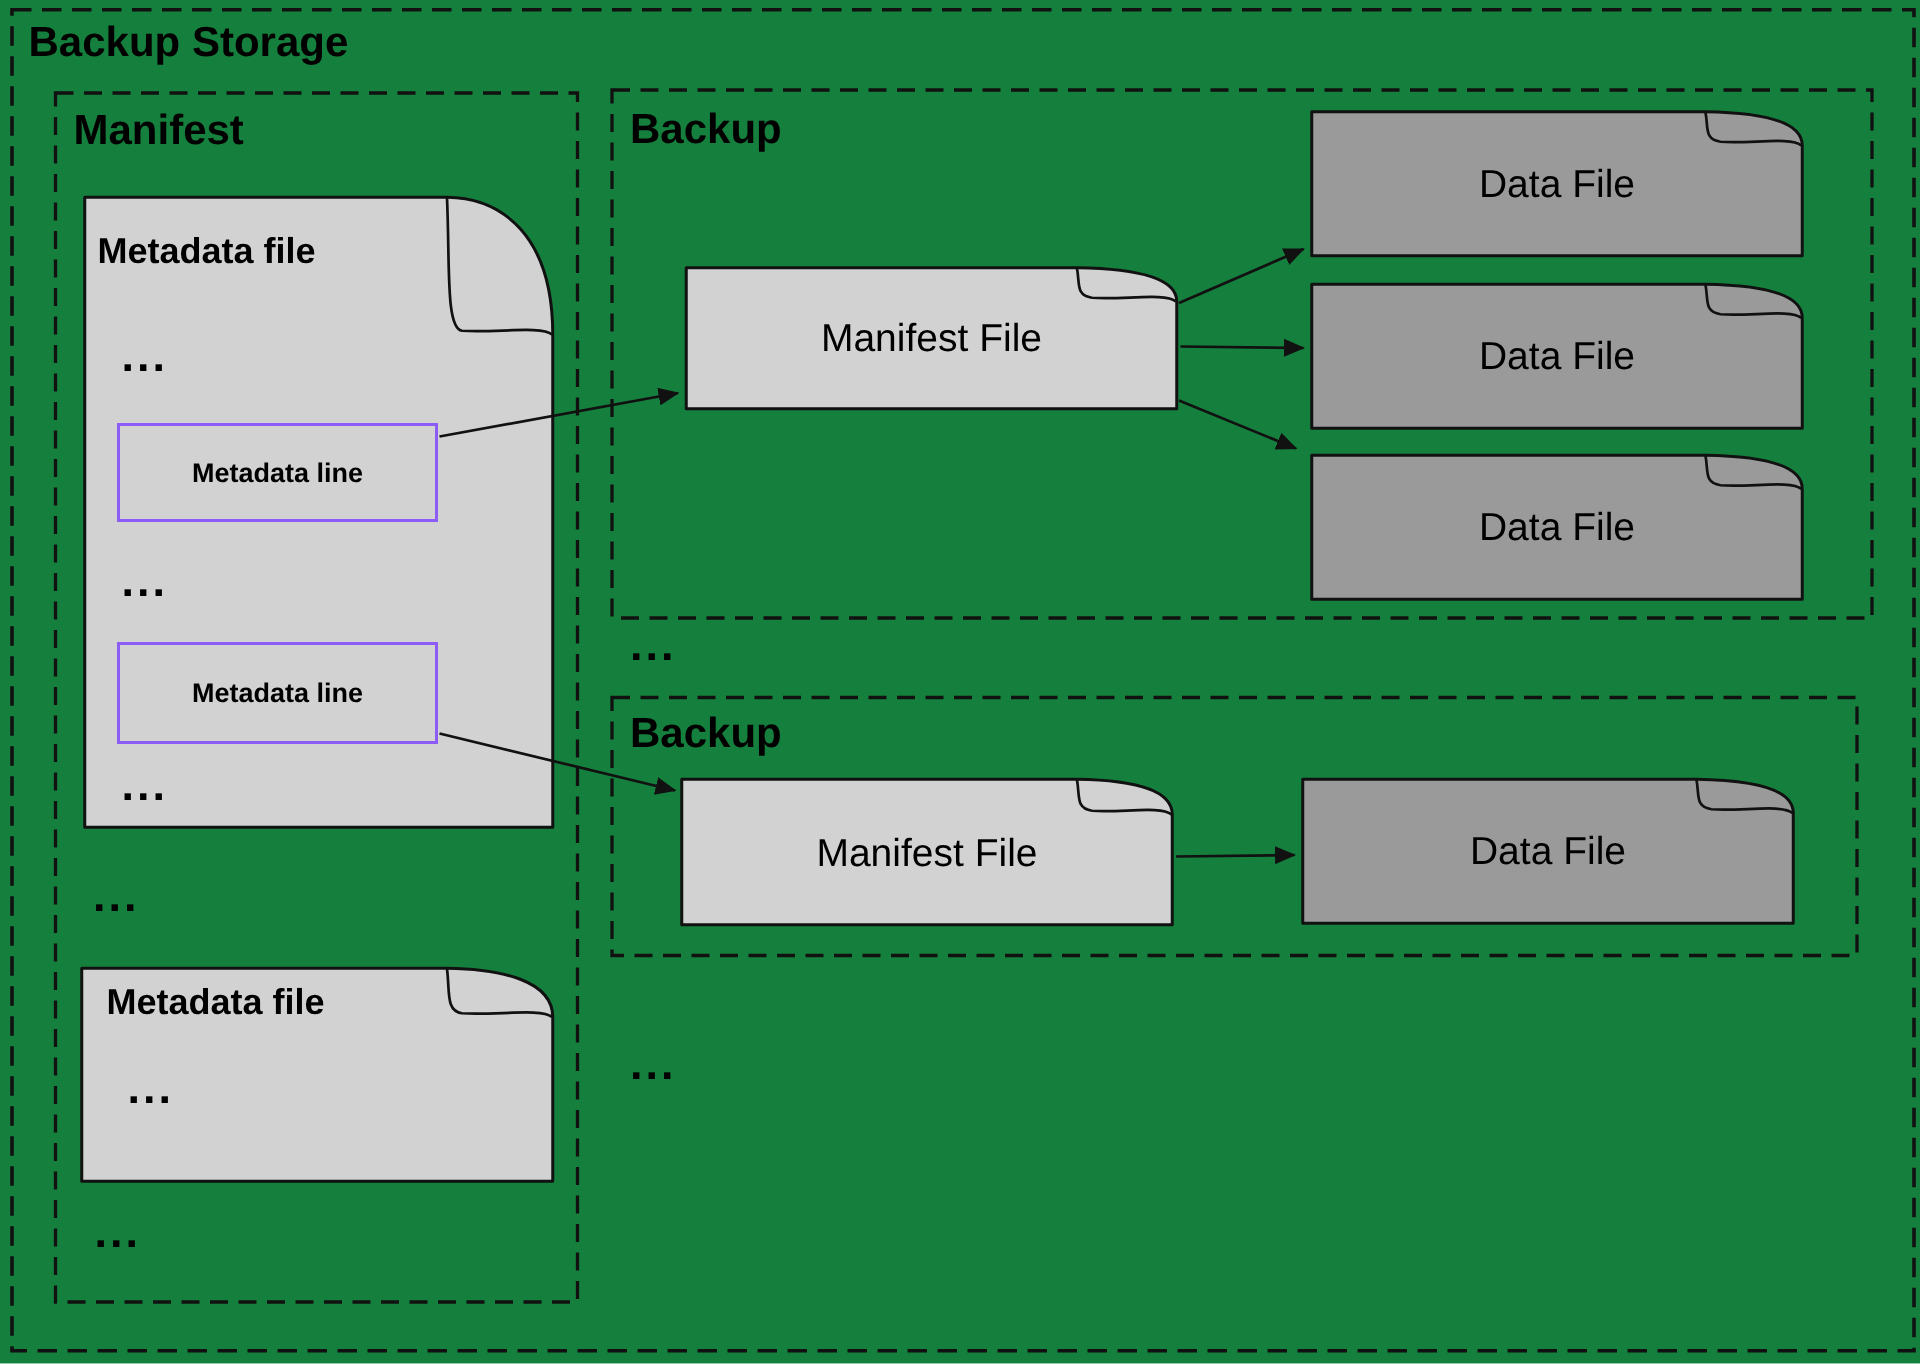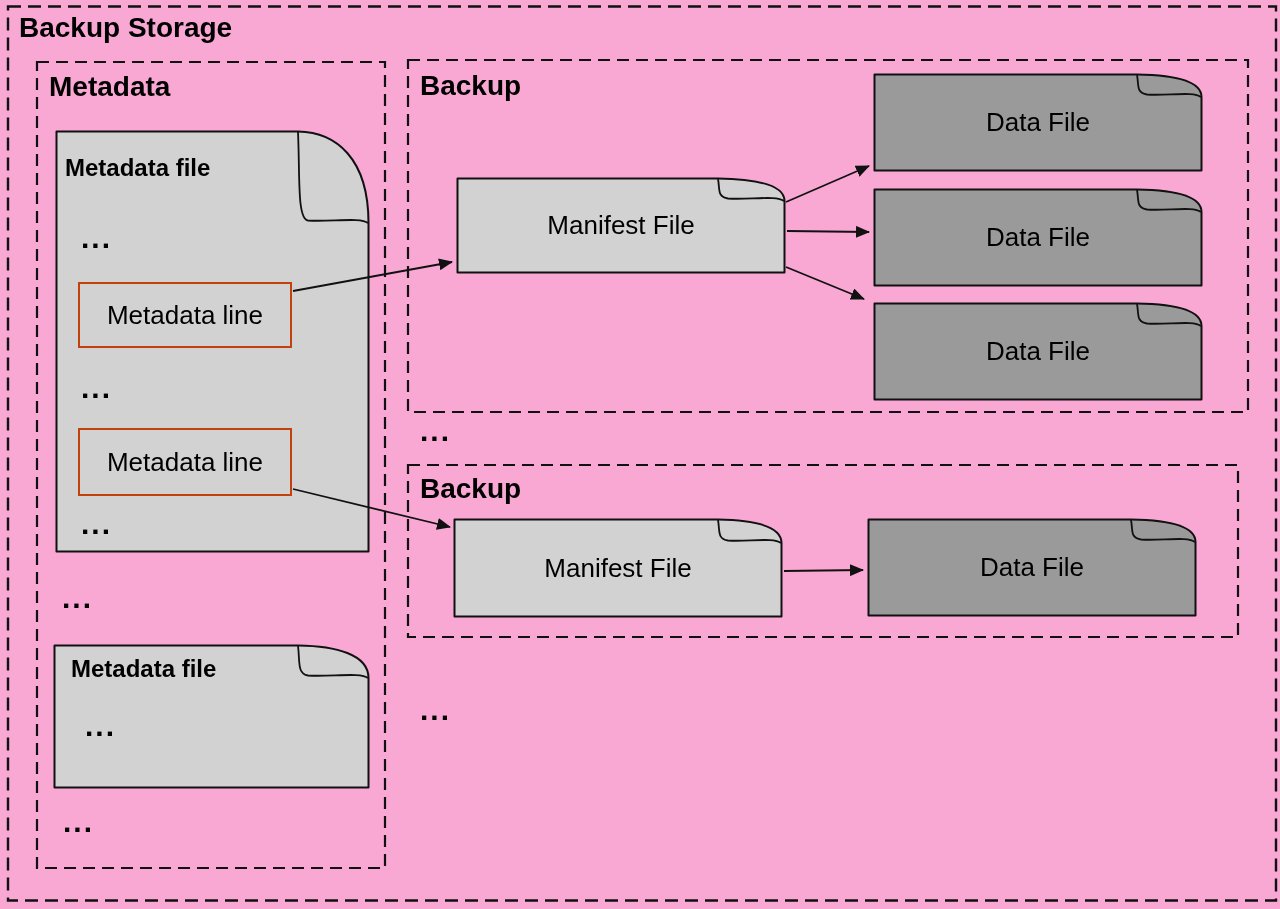--- a/index.html
+++ b/index.html
@@ -1,17 +1,17 @@
 <!DOCTYPE html>
 <html><head>
 <meta charset="utf-8">
 <style>
   html,body{margin:0;padding:0;background:#ffffff;}
   #canvas{
-    position:relative;width:1280px;height:909px;background:#f9a8d4;
+    position:relative;width:1280px;height:909px;background:#15803d;
     font-family:"Liberation Sans", sans-serif;color:#000;overflow:hidden;
   }
   svg{display:block;}
   #bg, #arrows{position:absolute;left:0;top:0;pointer-events:none;}
   #arrows{z-index:5;}
   .section-label{
     position:absolute;font-weight:bold;font-size:28px;line-height:1.1;white-space:nowrap;z-index:2;
   }
   .doc{position:absolute;z-index:1;}
   .doc > svg{position:absolute;left:0;top:0;}
@@ -19,38 +19,38 @@
     position:absolute;font-weight:bold;font-size:24px;line-height:1.1;white-space:nowrap;
   }
   .doc-label{
     position:absolute;inset:0;display:flex;align-items:center;justify-content:center;
     font-size:26px;line-height:1.1;white-space:nowrap;
   }
   .ellipsis{
     position:absolute;font-weight:bold;font-size:30px;line-height:1;letter-spacing:2px;white-space:nowrap;z-index:2;
   }
   .mline{
-    position:absolute;border:2px solid #c2410c;display:flex;align-items:center;justify-content:center;
-    font-size:26px;white-space:nowrap;background:transparent;
+    position:absolute;border:2px solid #8b5cf6;display:flex;align-items:center;justify-content:center;
+    font-size:18px;white-space:nowrap;background:transparent;font-weight:bold;
   }
 </style>
 </head>
 <body>
 
 <div id="canvas">
 
   <svg id="bg" width="1280" height="909" viewBox="0 0 1280 909">
     <rect x="8" y="6.5" width="1268" height="894" fill="none" stroke="#111" stroke-width="2.4" stroke-dasharray="13 7"></rect>
     <rect x="37" y="62" width="348" height="806" fill="none" stroke="#111" stroke-width="2.2" stroke-dasharray="12 7"></rect>
     <rect x="408" y="60" width="840" height="352" fill="none" stroke="#111" stroke-width="2.2" stroke-dasharray="12 7"></rect>
     <rect x="408" y="465" width="830" height="172" fill="none" stroke="#111" stroke-width="2.2" stroke-dasharray="12 7"></rect>
   </svg>
 
   <div class="section-label" style="left:19px;top:13px;">Backup Storage</div>
-  <div class="section-label" style="left:49px;top:72px;">Metadata</div>
+  <div class="section-label" style="left:49px;top:72px;">Manifest</div>
   <div class="section-label" style="left:420px;top:71px;">Backup</div>
   <div class="section-label" style="left:420px;top:474px;">Backup</div>
 
   <div class="doc" style="left:55px;top:130px;width:315px;height:423px;">
     <svg viewBox="0 0 315 423" width="315" height="423">
         <path d="M1.5,1.5 H243 C 280.44,2 313.5,27.9 313.5,93 L 313.5,421.5 H1.5 Z" fill="#d2d2d2" stroke="#111111" stroke-width="2" stroke-linejoin="round"></path>
         <path d="M243,2 C 245,46.5 242,89 253,90.5 C 275.4,92 306,87 313,93" fill="none" stroke="#111111" stroke-width="1.8"></path>
       </svg>
     <div class="doc-title" style="left:10px;top:25px;">Metadata file</div>
     <div class="ellipsis" style="left:26px;top:93px;">...</div>

